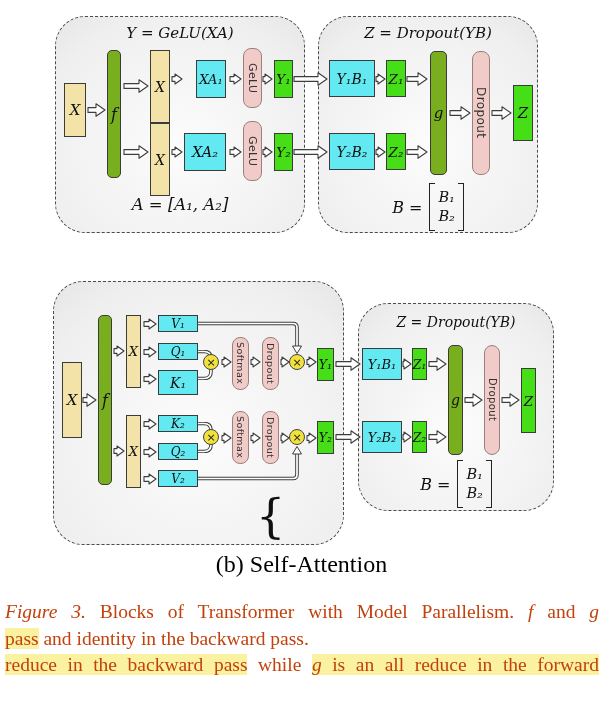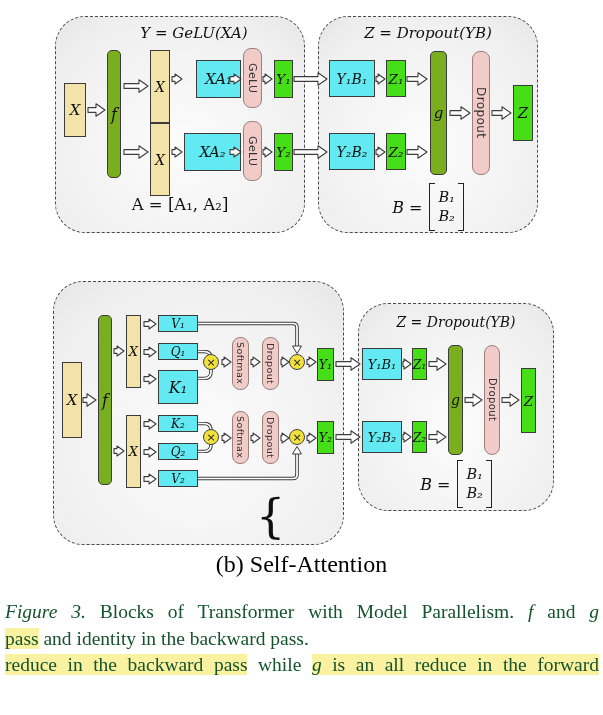--- a/index.html
+++ b/index.html
@@ -19,58 +19,58 @@
        font-style:normal;font-family:"DejaVu Sans",sans-serif;color:#333;
        writing-mode:vertical-rl;text-orientation:mixed;letter-spacing:.4px}
   .ot{position:absolute;width:16px;height:16px;box-sizing:border-box;border:1.2px solid #444;border-radius:50%;
       background:var(--otimes,#f0e13c);display:flex;align-items:center;justify-content:center;
       font-family:"DejaVu Sans",sans-serif;font-size:11px;line-height:1;color:#222;z-index:3}
   .larrow{position:absolute;height:16px;z-index:2;line-height:0}
   .tube{position:absolute;z-index:1}
   .t1{fill:none;stroke:#3d3d3d;stroke-width:3.6;stroke-linejoin:round}
   .t2{fill:none;stroke:#fff;stroke-width:1.7;stroke-linejoin:round}
   .ah{fill:#fff;stroke:#3d3d3d;stroke-width:1}
-  .fm{position:absolute;text-align:center;font-size:16.5px}
+  .fm{position:absolute;text-align:center;font-style:italic;font-size:16.5px}
   .mx{position:absolute;display:flex;align-items:center;justify-content:center;font-style:italic;font-size:16px}
   .mx .bl{width:5px;align-self:stretch;border:1.6px solid #222;border-right:none;margin-left:7px}
   .mx .br{width:5px;align-self:stretch;border:1.6px solid #222;border-left:none}
   .mx .col{display:flex;flex-direction:column;padding:1px 3px;font-size:14.5px;line-height:1.3;text-align:center}
   .figcap{position:absolute;left:0;width:603px;text-align:center;
           font-family:"Liberation Serif",serif;font-size:24px;color:#000}
   .split-lab{position:absolute;font-size:13.5px;text-align:right;color:#101010}
   .brace{position:absolute;font-size:46px;line-height:1.15;font-weight:400;color:#101010}
   .split-col{position:absolute;display:flex;flex-direction:column;font-style:italic;
              font-size:13.5px;line-height:15.6px;color:#101010}
   .caption{position:absolute;left:5px;top:599px;width:594px;font-family:"Liberation Serif",serif;
-           font-size:19.5px;line-height:26.5px;color:#14532d}
+           font-size:19.5px;line-height:26.5px;color:#c2410c}
   .cap-line.jst{text-align:justify;text-align-last:justify}
   .caption .it{font-style:italic}
   .caption .mi{font-style:italic}
   .caption .hl{background:var(--hl,#faf2a0)}
 </style>
 </head>
 <body>
 
 <div id="stage">
 
   <div class="panel" style="left:55px;top:16px;width:250px;height:217px"></div>
   <div class="panel" style="left:318px;top:16px;width:220px;height:217px"></div>
   <div class="panel" style="left:53px;top:281px;width:291px;height:264px"></div>
   <div class="panel" style="left:358px;top:303px;width:196px;height:208px"></div>
 
-  <div class="tt" style="left:69px;top:24px;width:250px">Y = GeLU(XA)</div>
+  <div class="tt" style="left:55px;top:24px;width:250px">Y = GeLU(XA)</div>
   <div class="tt" style="left:318px;top:24px;width:220px">Z = Dropout(YB)</div>
   <div class="tt" style="left:358px;top:314px;width:196px;font-size:14px">Z = Dropout(YB)</div>
 
   <div class="n tan" style="left:64px;top:83px;width:22px;height:54px;font-size:15px">X</div>
   <div class="n olv" style="left:107px;top:50px;width:14px;height:128px;font-size:16px">f</div>
   <div class="n tan" style="left:150px;top:50px;width:20px;height:73px">X</div>
   <div class="n tan" style="left:150px;top:123px;width:20px;height:73px">X</div>
-  <div class="n cyn" style="left:196px;top:60px;width:45px;height:38px;font-size:15px">XA₁</div>
-  <div class="n cyn" style="left:184px;top:133px;width:57px;height:38px;font-size:14.5px">XA₂</div>
+  <div class="n cyn" style="left:196px;top:60px;width:30px;height:38px;font-size:13px">XA₁</div>
+  <div class="n cyn" style="left:184px;top:133px;width:42px;height:38px;font-size:14.5px">XA₂</div>
   <div class="n pil" style="left:243px;top:48px;width:19px;height:60px;font-size:11px">GeLU</div>
   <div class="n pil" style="left:243px;top:121px;width:19px;height:60px;font-size:11px">GeLU</div>
   <div class="n grn" style="left:274px;top:60px;width:19px;height:38px;font-size:13.5px">Y₁</div>
   <div class="n grn" style="left:274px;top:133px;width:19px;height:38px;font-size:13.5px">Y₂</div>
   <div class="fm" style="left:55px;top:195px;width:250px">A = [A₁, A₂]</div>
 
   <div class="n cyn" style="left:329px;top:60px;width:46px;height:37px">Y₁B₁</div>
   <div class="n cyn" style="left:329px;top:133px;width:46px;height:37px">Y₂B₂</div>
   <div class="n grn" style="left:386px;top:60px;width:20px;height:37px;font-size:13.5px">Z₁</div>
   <div class="n grn" style="left:386px;top:133px;width:20px;height:37px;font-size:13.5px">Z₂</div>
@@ -87,21 +87,21 @@
     <span class="br"></span>
   </div>
 
 
   <div class="n tan" style="left:62px;top:362px;width:20px;height:76px;font-size:15px">X</div>
   <div class="n olv" style="left:98px;top:315px;width:14px;height:170px;font-size:16px">f</div>
   <div class="n tan" style="left:126px;top:315px;width:15px;height:73px;font-size:13px">X</div>
   <div class="n tan" style="left:126px;top:415px;width:15px;height:73px;font-size:13px">X</div>
   <div class="n cyn" style="left:158px;top:315px;width:40px;height:17px;font-size:12px">V₁</div>
   <div class="n cyn" style="left:158px;top:343px;width:40px;height:17px;font-size:12px">Q₁</div>
-  <div class="n cyn" style="left:158px;top:370px;width:40px;height:34px;font-size:16px">K₁</div>
+  <div class="n cyn" style="left:158px;top:370px;width:40px;height:25px;font-size:14px">K₁</div>
   <div class="n cyn" style="left:158px;top:415px;width:40px;height:17px;font-size:12px">K₂</div>
   <div class="n cyn" style="left:158px;top:443px;width:40px;height:17px;font-size:12px">Q₂</div>
   <div class="n cyn" style="left:158px;top:470px;width:40px;height:17px;font-size:12px">V₂</div>
 
   <svg class="tube" style="left:197px;top:319px" width="106" height="38">
     <path class="t1" d="M1,4.5 H96 Q100,4.5 100,8.5 V27"></path>
       <path class="t2" d="M1,4.5 H96 Q100,4.5 100,8.5 V27"></path>
     <polygon class="ah" points="95.5,27 104.5,27 100,34.5"></polygon>
   </svg>
   <svg class="tube" style="left:197px;top:441px" width="106" height="40">

